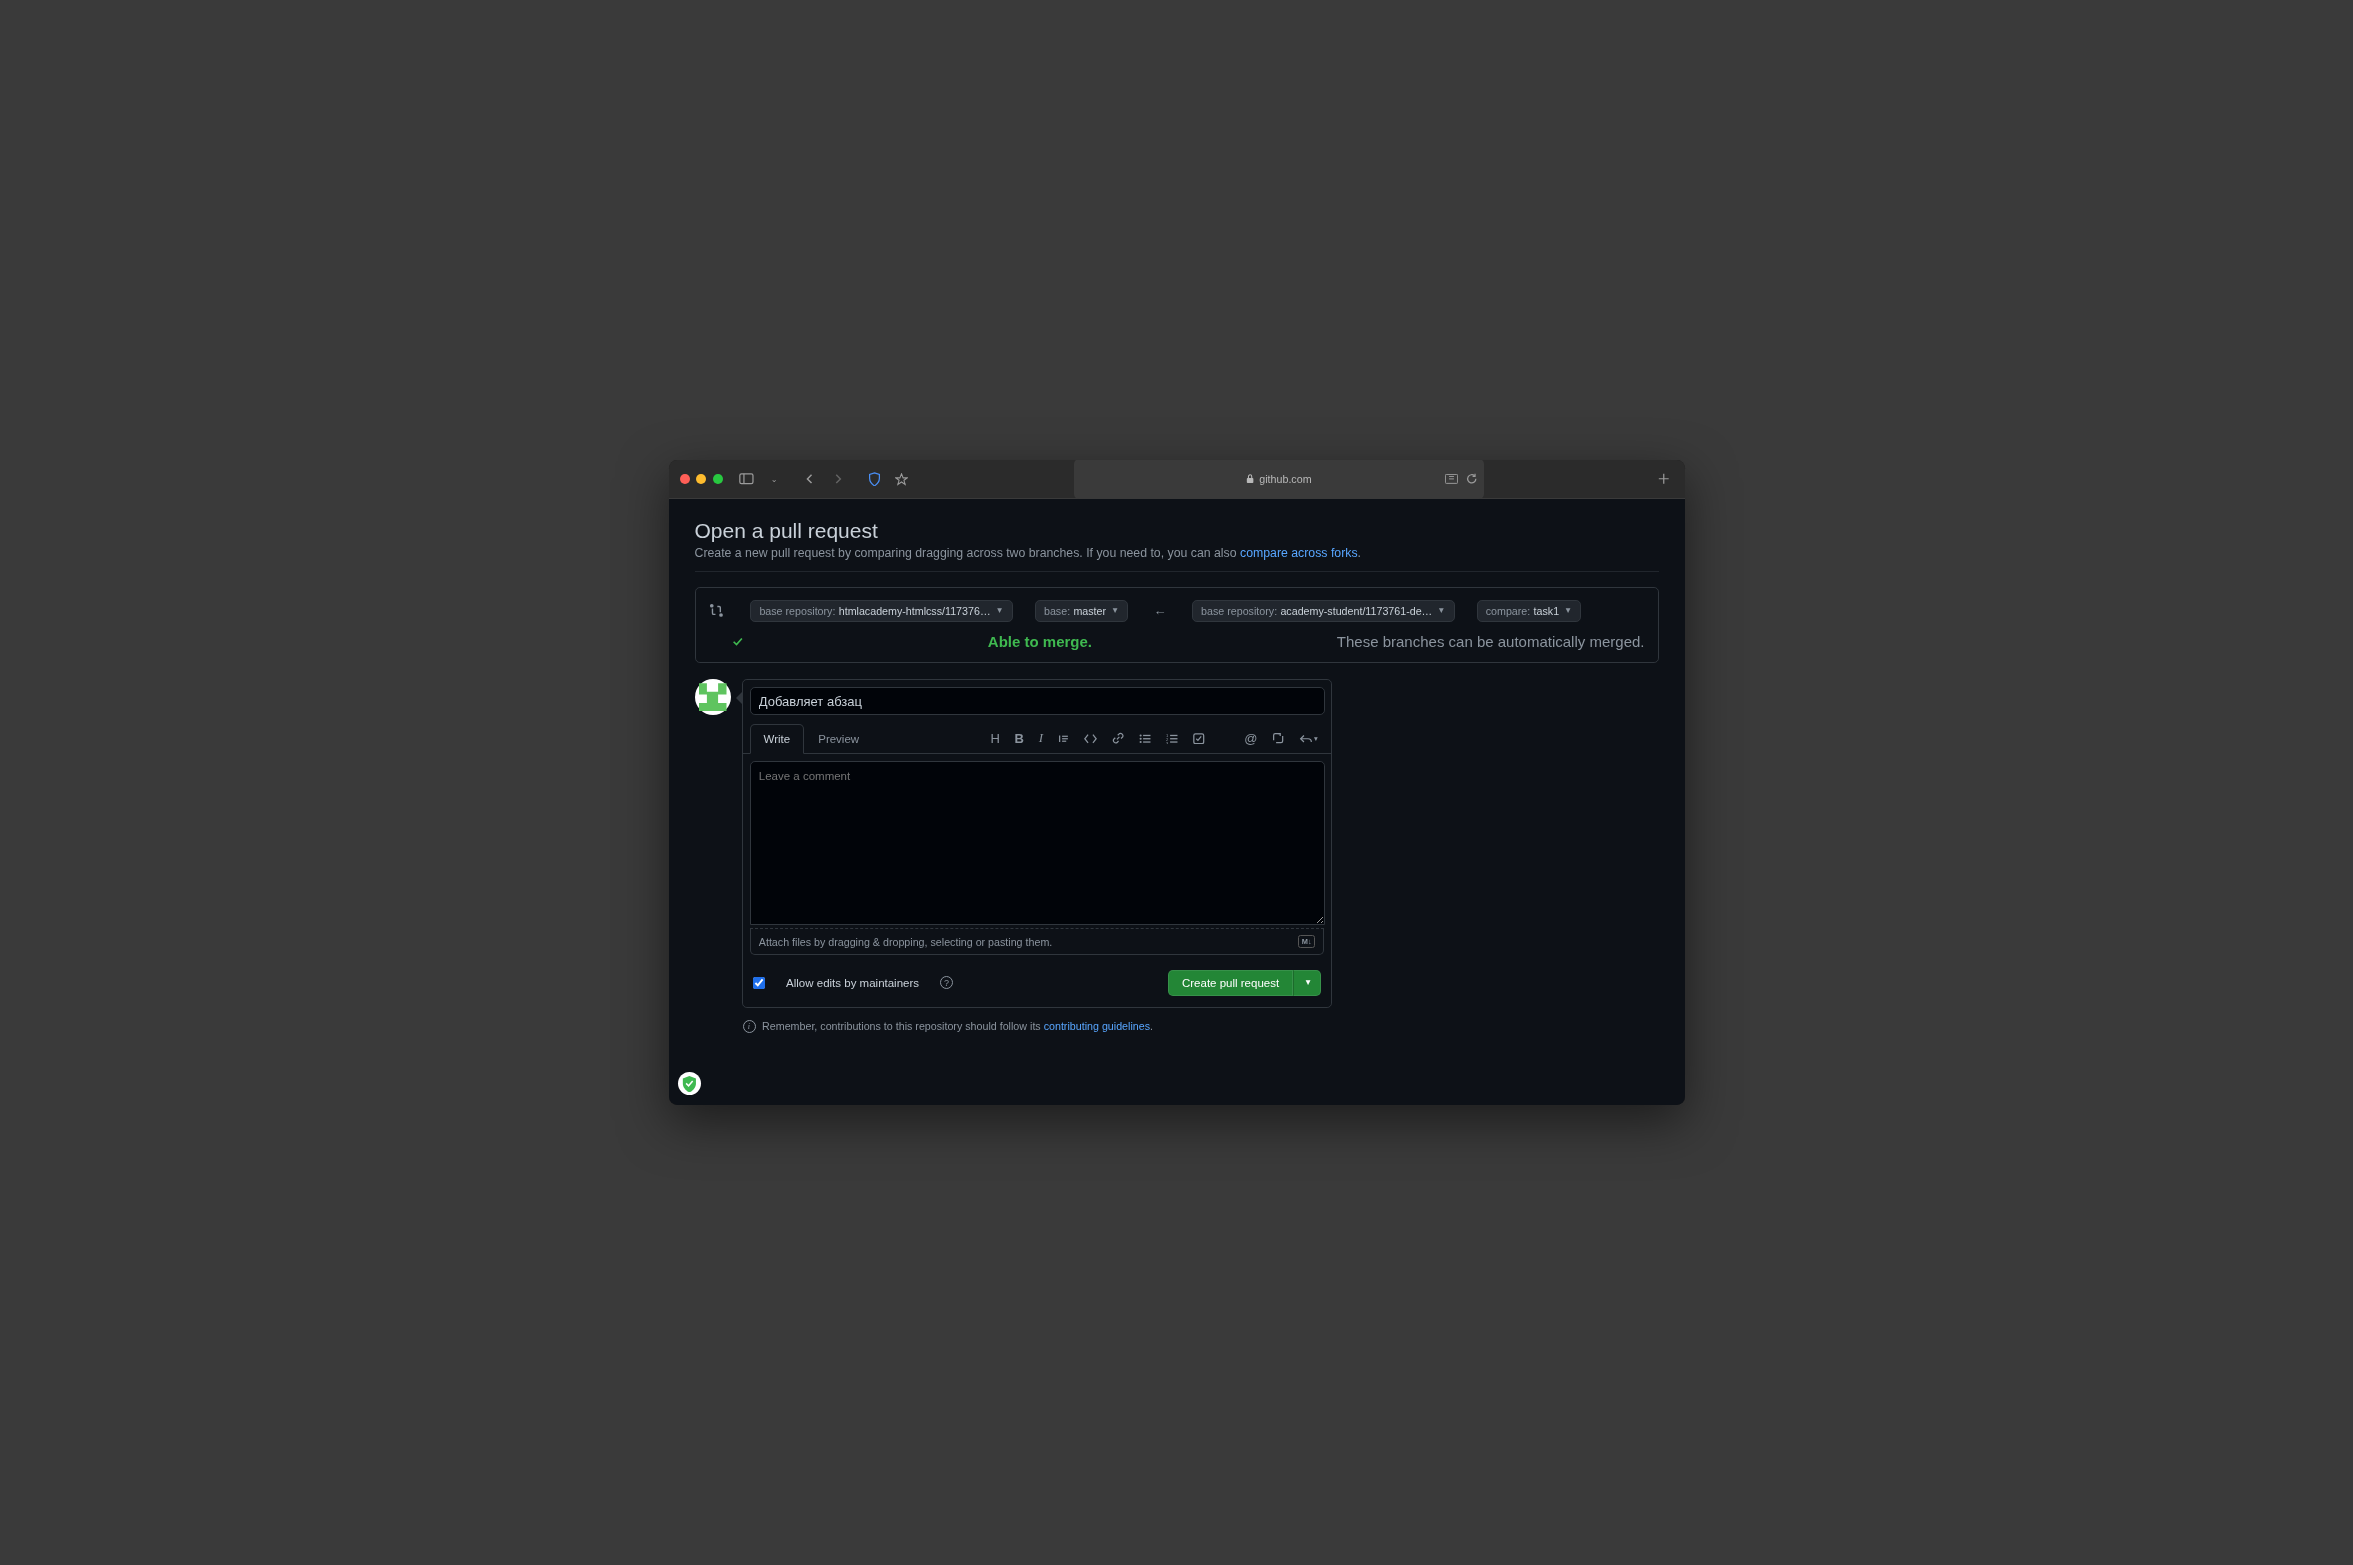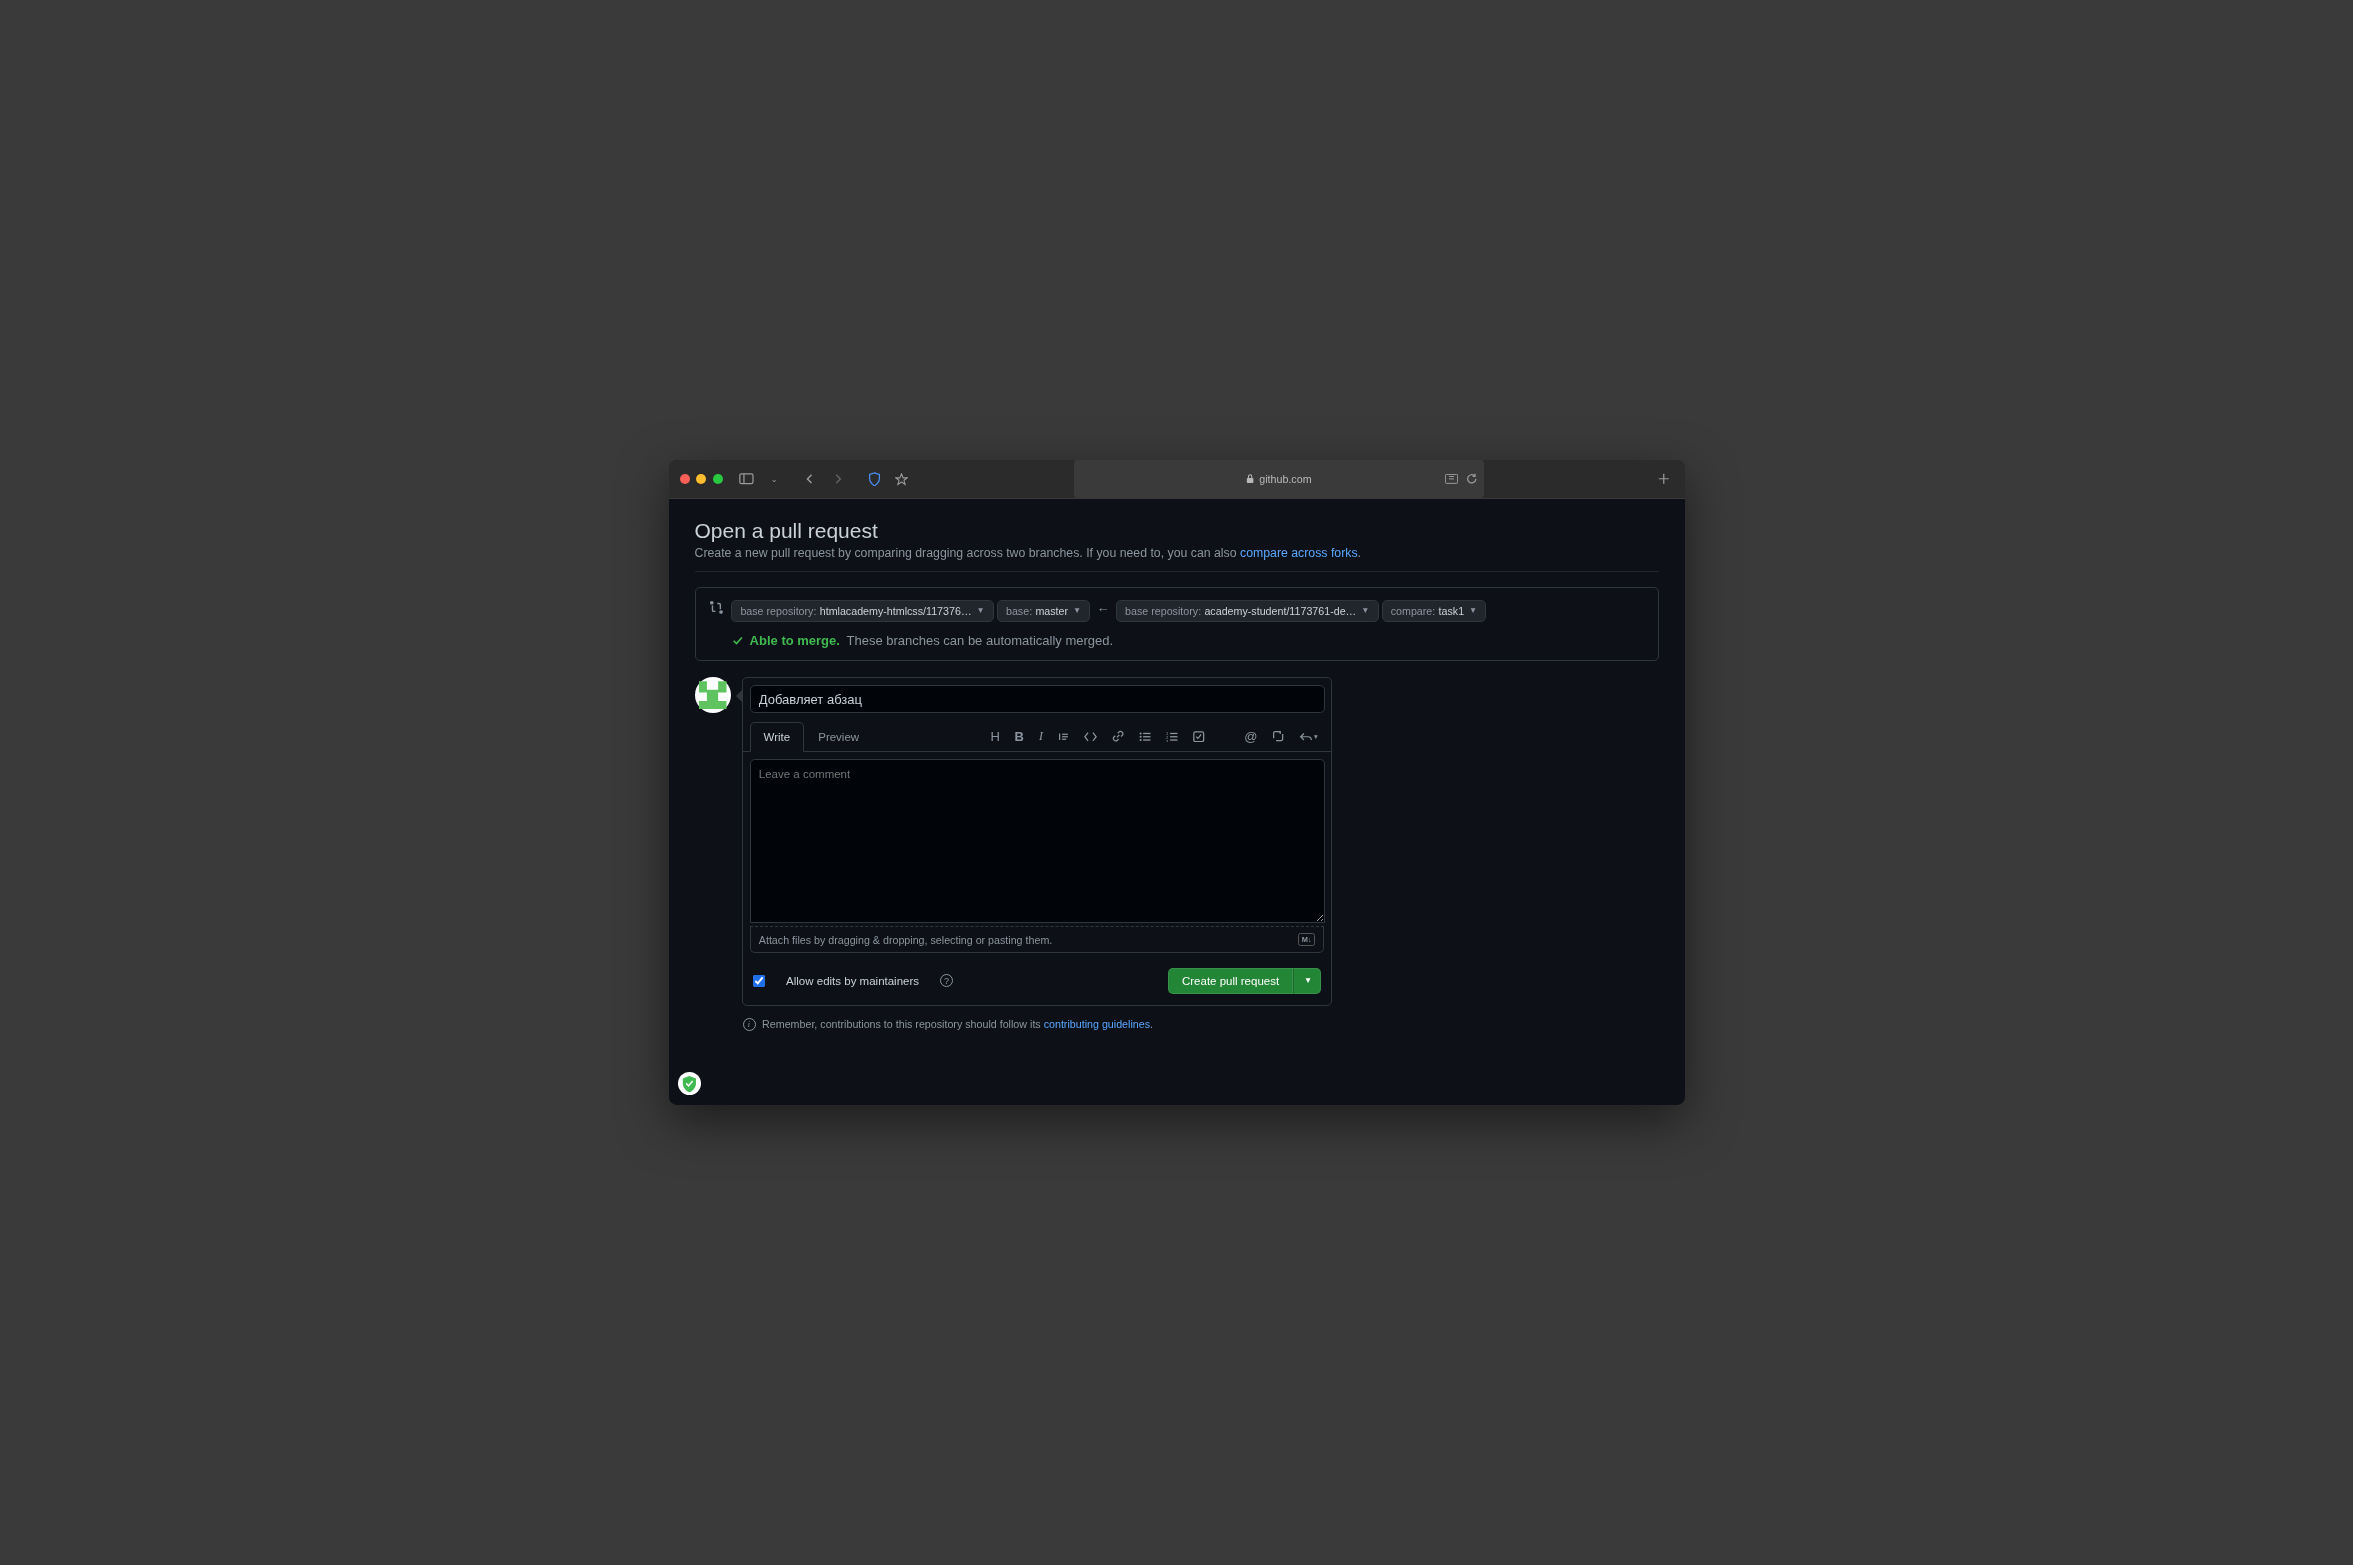--- a/index.html
+++ b/index.html
@@ -61,38 +61,38 @@
 h1 { font-size: 21px; font-weight: 400; color: #c9d1d9; margin-bottom: 3.3px; }
 .subtitle { color: #8b949e; font-size: 12.3px; }
 .subtitle a { color: #58a6ff; text-decoration: none; }
 hr.sep { border: none; border-top: 0.8px solid #21262d; margin: 11.5px 0 14.8px; }
 .branch-box {
   border: 0.8px solid #30363d;
   border-radius: 4.9px;
   padding: 11.5px 13px;
   background: #0d1117;
 }
-.branch-row { display: flex; align-items: flex-start; gap: 3px; flex-wrap: wrap; }
+.branch-row { display: flex; align-items: center; gap: 22px; flex-wrap: wrap; }
 .compare-icon { color: #8b949e; margin-right: 4.9px; }
 .selector {
   background: #21262d;
   border: 0.8px solid #30363d;
   border-radius: 4.9px;
   padding: 4.1px 8.2px;
   font-size: 10.7px;
   color: #8b949e;
   display: flex;
   align-items: center;
   gap: 3.3px;
   cursor: pointer;
 }
 .selector .val { color: #c9d1d9; }
 .caret { font-size: 8.2px; color: #8b949e; margin-left: 1.6px; }
 .arrow-left { color: #8b949e; font-size: 13px; padding: 0 3.3px; }
-.merge-status { display: flex; align-items: center; gap: 6.6px; margin-top: 11.5px; margin-left: 23px; font-size: 13px; }
+.merge-status { display: flex; align-items: center; gap: 6.6px; margin-top: 11.5px; margin-left: 23px; font-size: 15px; justify-content: space-between; }
 .check-icon { color: #3fb950; }
 .merge-ok { color: #3fb950; font-weight: 600; }
 .merge-msg { color: #8b949e; }
 .compose-row { display: flex; gap: 11.5px; margin-top: 16.4px; align-items: flex-start; }
 .avatar {
   width: 36px; height: 36px; border-radius: 50%; background: #fff;
   display: flex; align-items: center; justify-content: center;
   flex-shrink: 0;
 }
 .avatar-inner {

